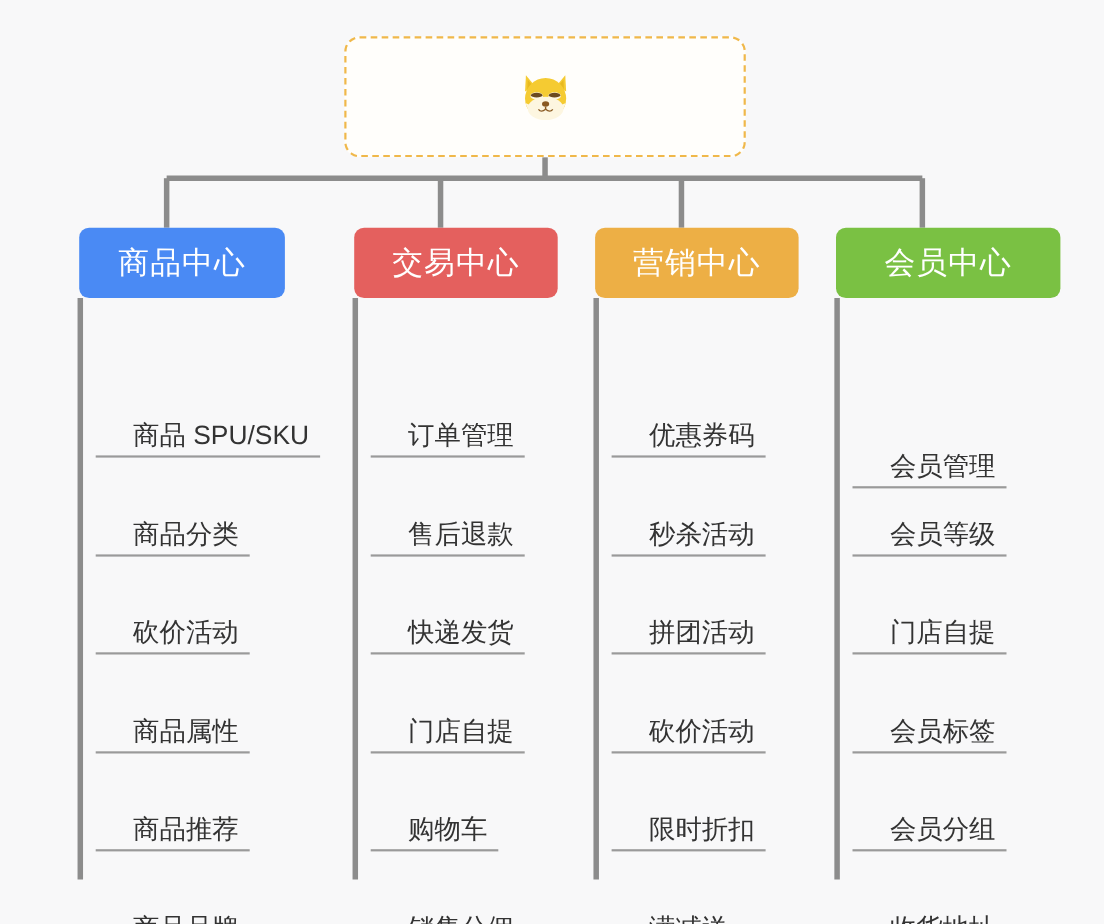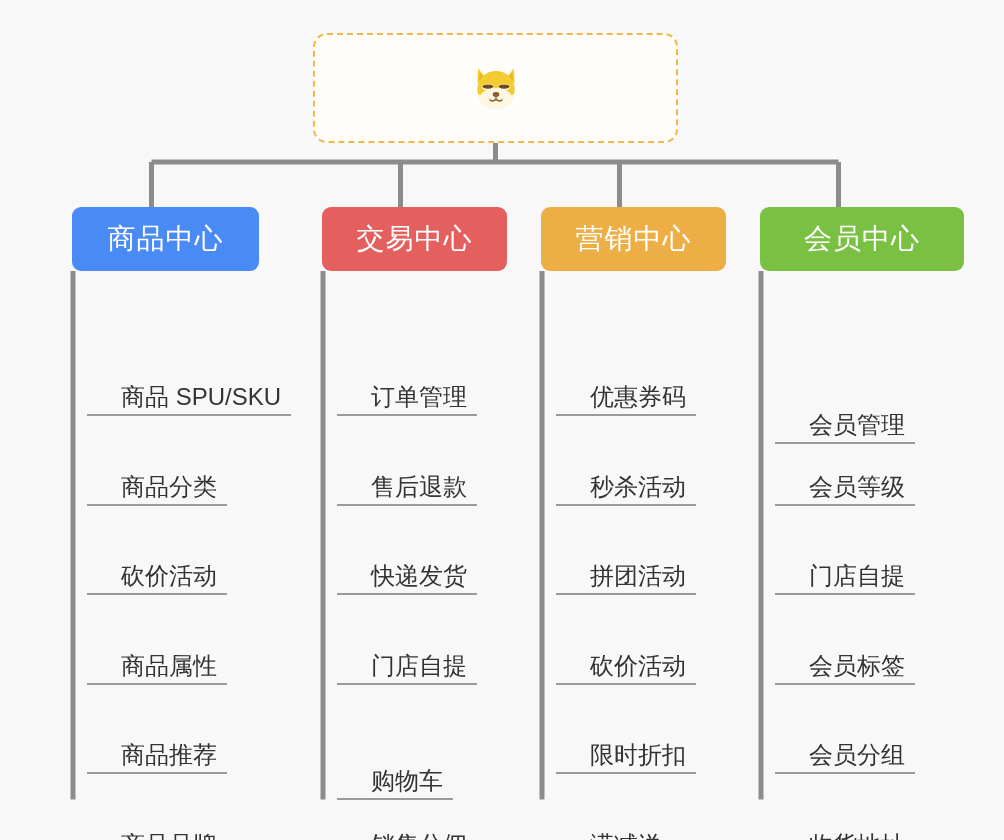--- a/index.html
+++ b/index.html
@@ -179,21 +179,21 @@
           </li>
           <li class="leaf-item" style="top: 198.5px; text-align: right;">
             <span class="leaf-label">售后退款</span>
           </li>
           <li class="leaf-item" style="top: 288px;">
             <span class="leaf-label">快递发货</span>
           </li>
           <li class="leaf-item" style="top: 377.5px;">
             <span class="leaf-label">门店自提</span>
           </li>
-          <li class="leaf-item" style="top: 493px; justify-content: center;">
+          <li class="leaf-item" style="top: 467px; justify-content: center;">
             <span class="leaf-label">购物车</span>
           </li>
           <li class="leaf-item" style="top: 556.5px;">
             <span class="leaf-label">销售分佣</span>
           </li>
         </ul>
       </div>
       <div class="column" style="left: 527px; width: 185px;">
         <div class="col-header" style="background: rgb(237, 175, 69); width: 185px;">
           <span>营销中心</span>

